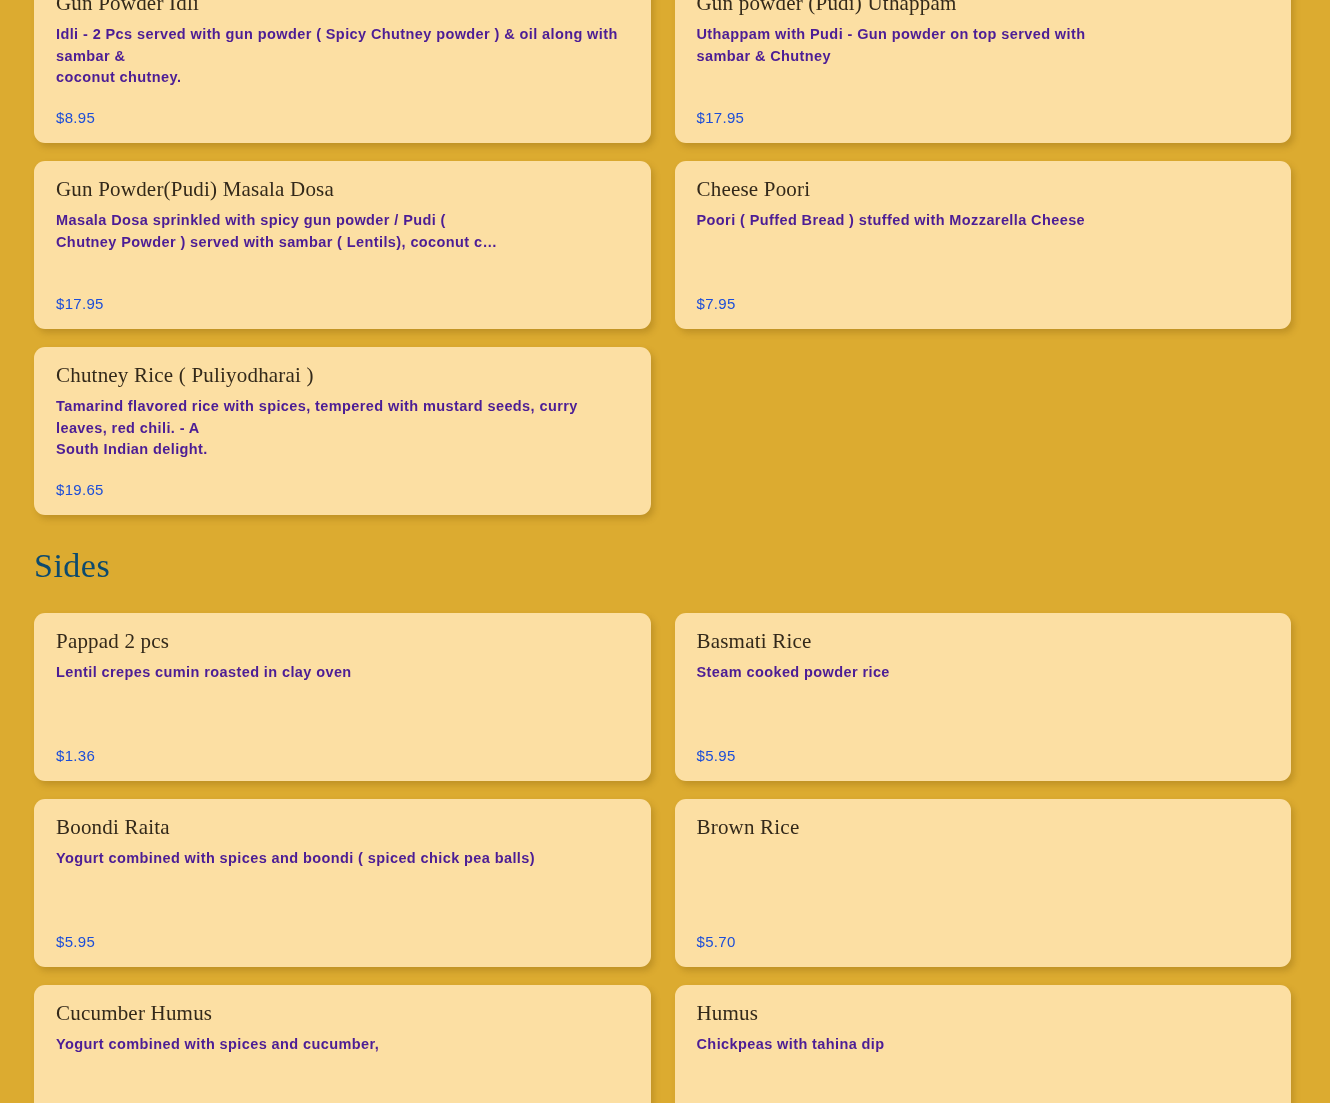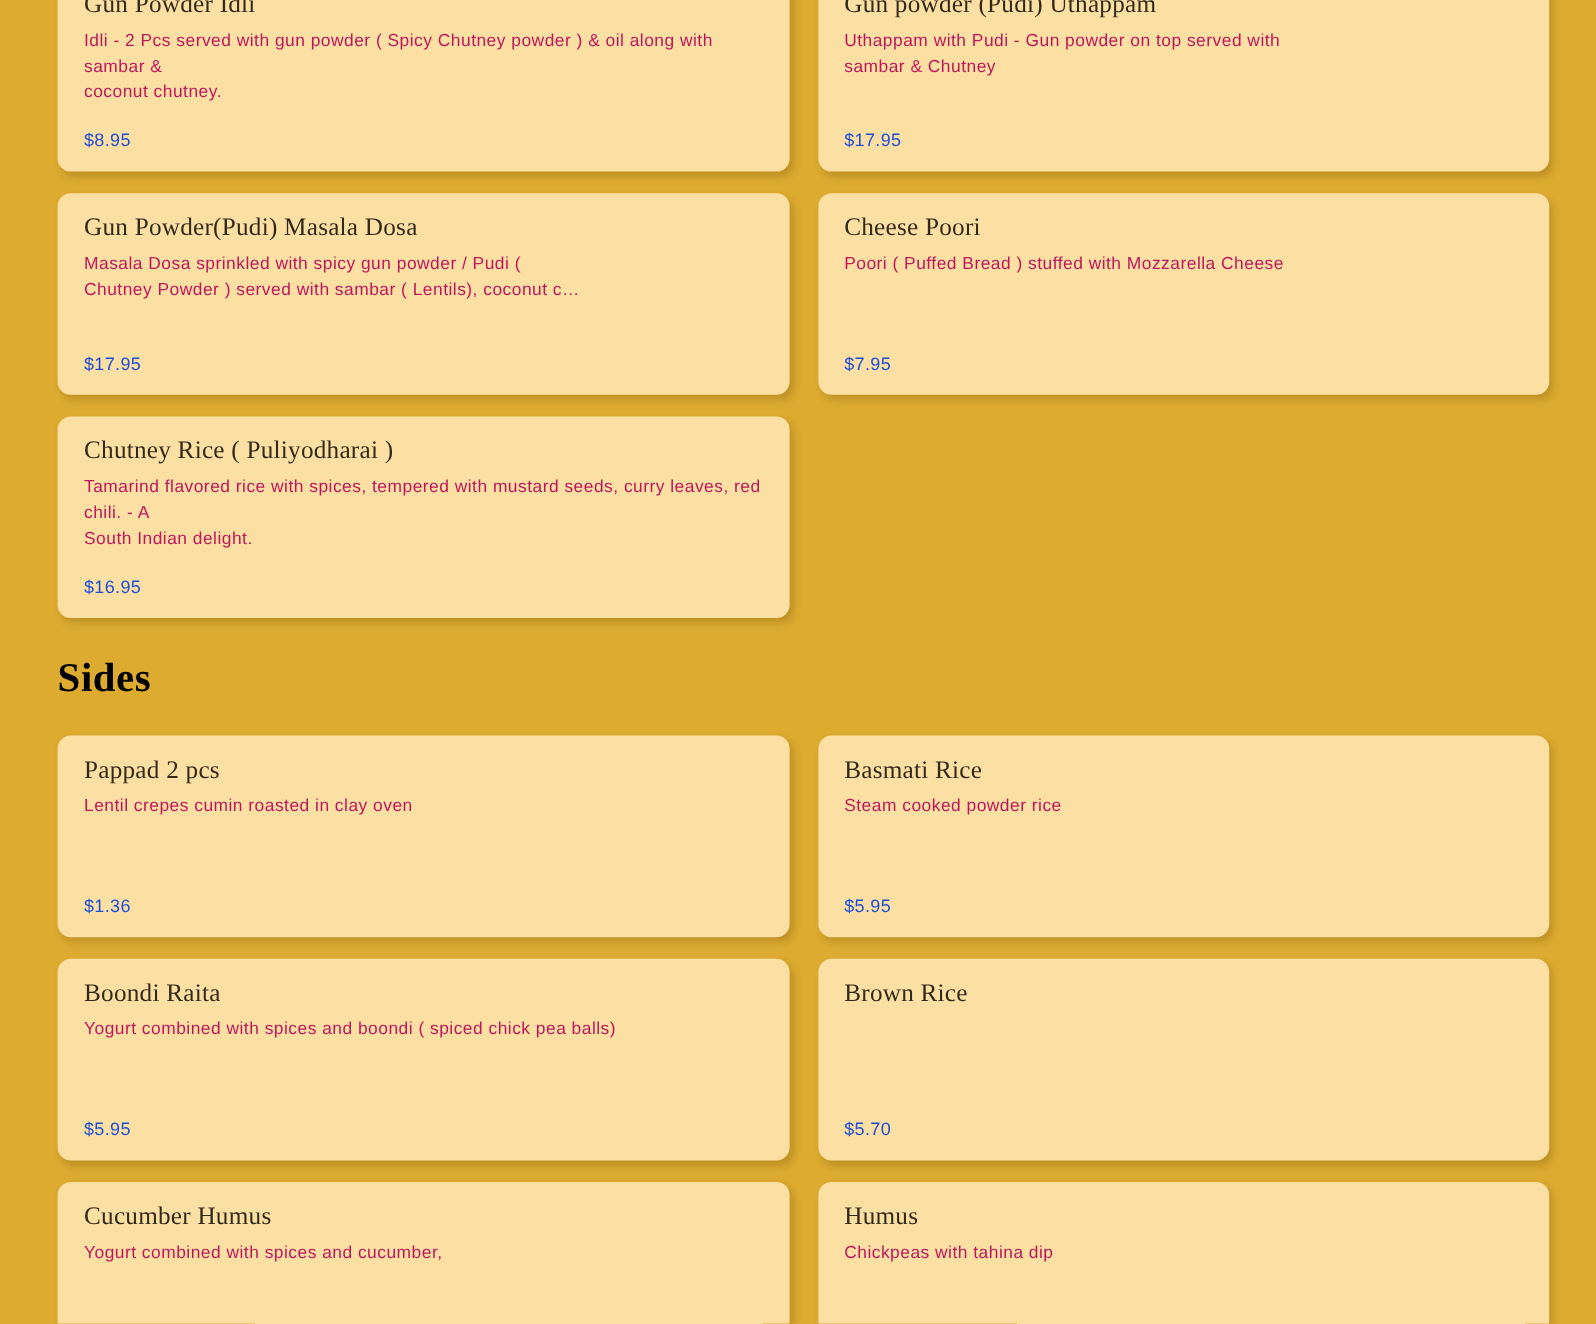--- a/index.html
+++ b/index.html
@@ -8,21 +8,21 @@
     width: 1330px;
     height: 1103px;
     overflow: hidden;
     background: #dcab30;
     font-family: "Liberation Sans", sans-serif;
   }
 
   .menu-page {
     width: 1330px;
     height: 1103px;
-    padding: 0 39px 0 48px;
+    padding: 0 39px 0 34px;
     overflow: hidden;
   }
 
   .menu-grid {
     display: grid;
     grid-template-columns: 1fr 1fr;
     column-gap: 24px;
     row-gap: 18px;
   }
 
@@ -48,40 +48,40 @@
     font-weight: 500;
     color: #33291a;
     letter-spacing: 0.2px;
     margin-bottom: 8px;
   }
 
   .item-desc {
     font-size: 14.5px;
     line-height: 21.5px;
     letter-spacing: 0.4px;
-    color: #be185d;
-    font-weight: 400;
+    color: #4c1d95;
+    font-weight: 700;
     white-space: pre-line;
   }
 
   .item-price {
     margin-top: auto;
     font-size: 15px;
     line-height: 19px;
     letter-spacing: 0.3px;
     color: #1d4ed8;
   }
 
   .section-title {
     font-family: "Liberation Serif", "DejaVu Serif", serif;
     font-size: 34px;
     line-height: 42px;
-    font-weight: 700;
+    font-weight: 400;
     letter-spacing: 0.5px;
-    color: #000000;
+    color: #0c4a6e;
     margin: 30px 0 26px 0;
   }
 </style>
 </head>
 <body>
 
 <div class="menu-page">
 
   <div class="menu-grid first">
 
@@ -109,21 +109,21 @@
     <div class="menu-card">
       <div class="item-name">Cheese Poori</div>
       <div class="item-desc">Poori ( Puffed Bread ) stuffed with Mozzarella Cheese</div>
       <div class="item-price">$7.95</div>
     </div>
 
     <div class="menu-card">
       <div class="item-name">Chutney Rice ( Puliyodharai )</div>
       <div class="item-desc">Tamarind flavored rice with spices, tempered with mustard seeds, curry leaves, red chili. - A
 South Indian delight.</div>
-      <div class="item-price">$16.95</div>
+      <div class="item-price">$19.65</div>
     </div>
 
   </div>
 
   <h2 class="section-title">Sides</h2>
 
   <div class="menu-grid">
 
     <div class="menu-card">
       <div class="item-name">Pappad 2 pcs</div>

